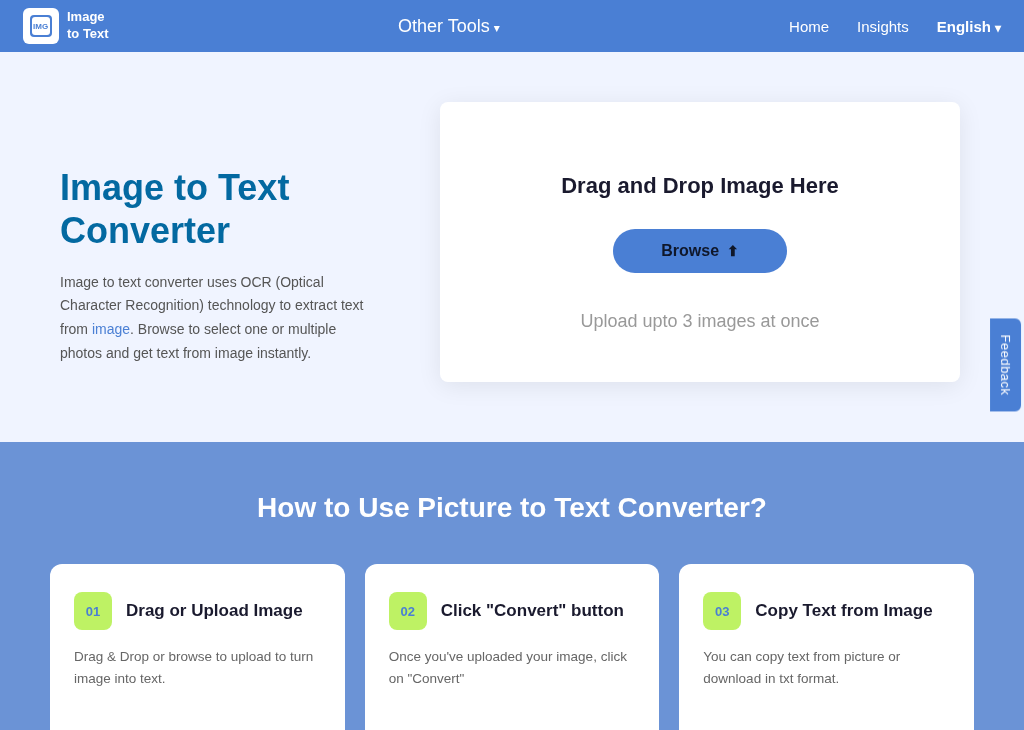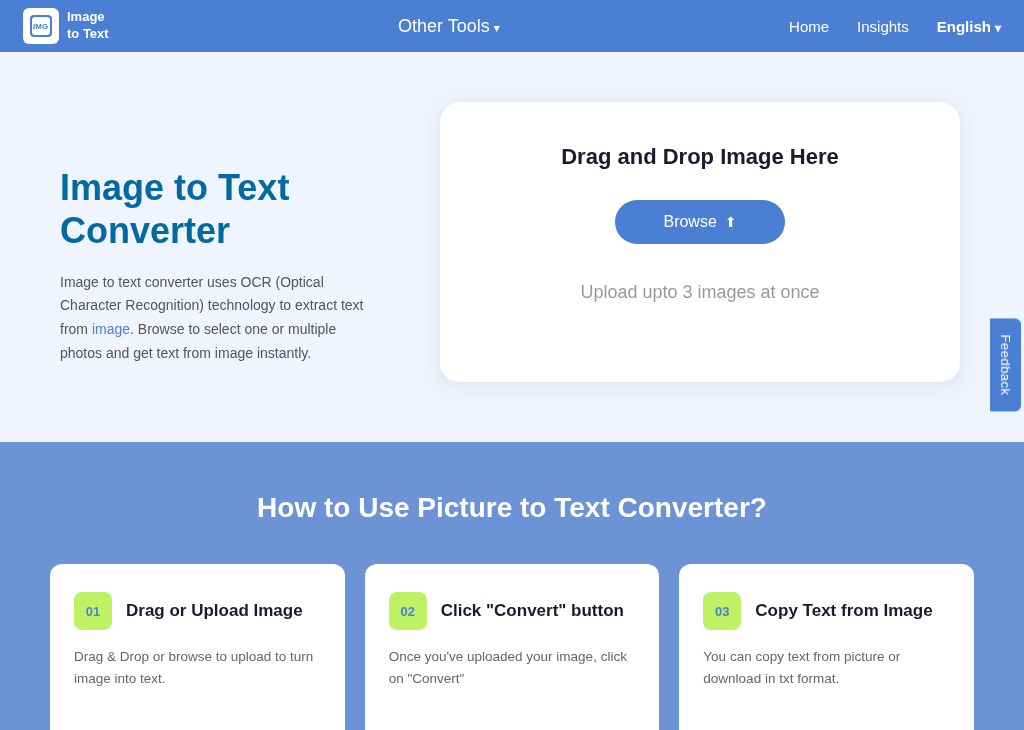--- a/index.html
+++ b/index.html
@@ -93,48 +93,48 @@
       line-height: 1.7;
     }
     .hero-description span.highlight {
       color: #4a7fd4;
     }
 
     
     .upload-area {
       flex: 1;
       background: white;
-      border-radius: 20px;
+      border-radius: 8px;
       box-shadow: 0 4px 24px rgba(0,0,0,0.08);
-      padding: 42px 40px 40px 40px;
+      padding: 71px 40px 40px 40px;
       display: flex;
       flex-direction: column;
       align-items: center;
       min-height: 280px;
       max-width: 520px;
     }
     .upload-title {
       font-size: 22px;
       font-weight: 600;
       color: #1a1a2e;
       margin-bottom: 30px;
       text-align: center;
     }
     .browse-btn {
       background: #4a7fd4;
-      color: #ffffff;
+      color: #0f172a;
       border: none;
       border-radius: 30px;
       padding: 13px 48px;
       font-size: 16px;
       cursor: pointer;
       display: flex;
       align-items: center;
       gap: 8px;
-      font-weight: 400;
+      font-weight: 700;
       margin-bottom: 30px;
     }
     .upload-info {
       text-align: center;
       color: #999;
       font-size: 18px;
       line-height: 2;
     }
 
     

